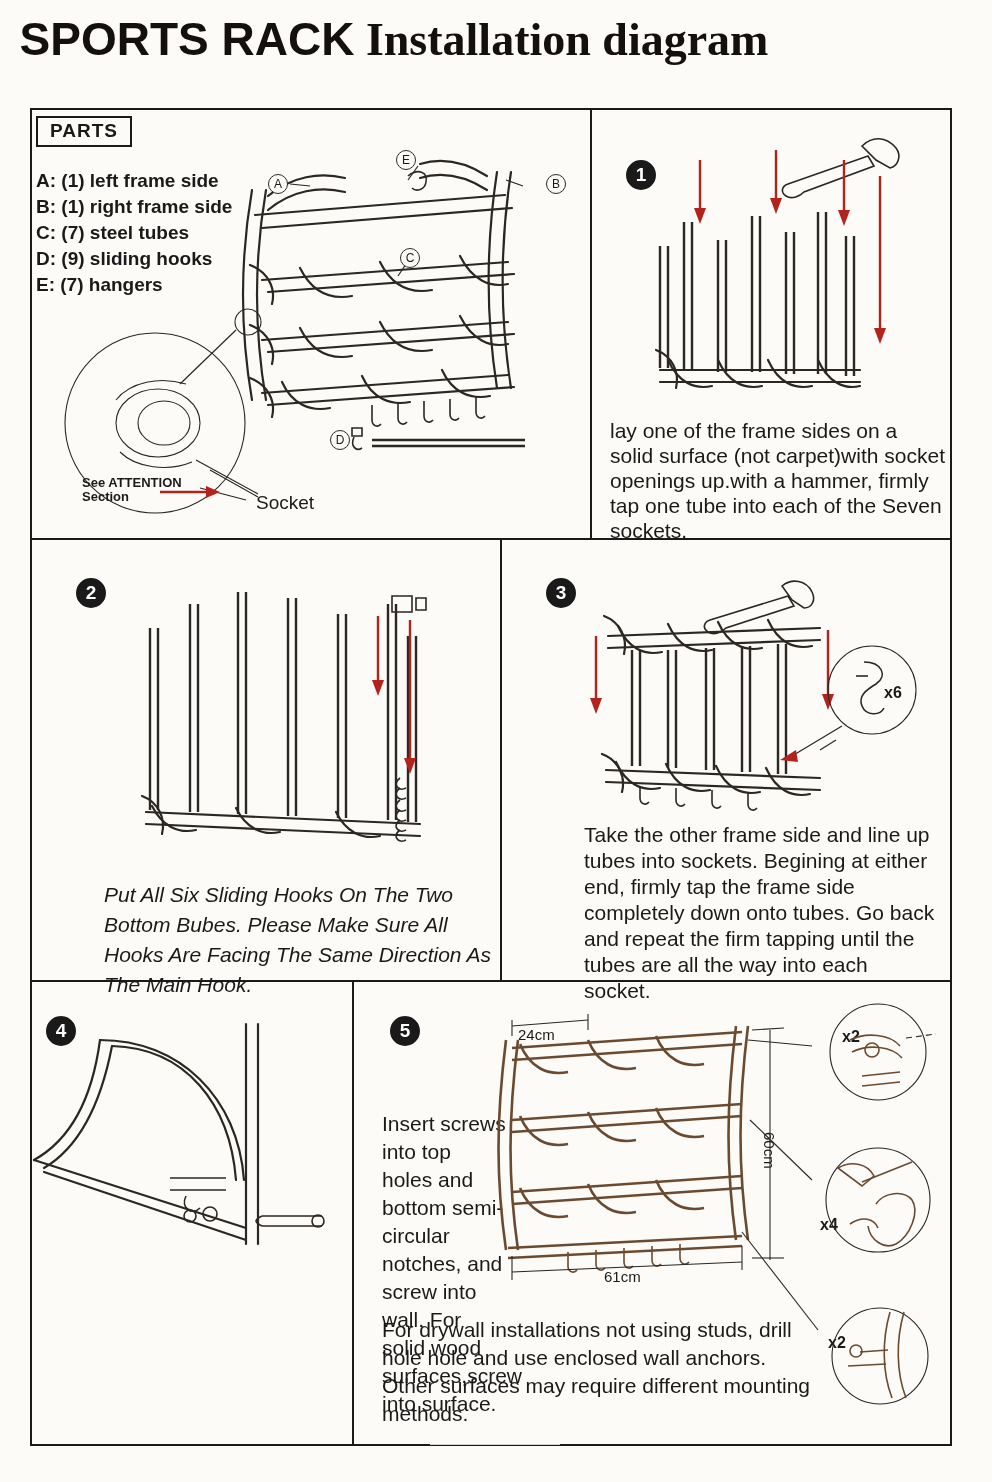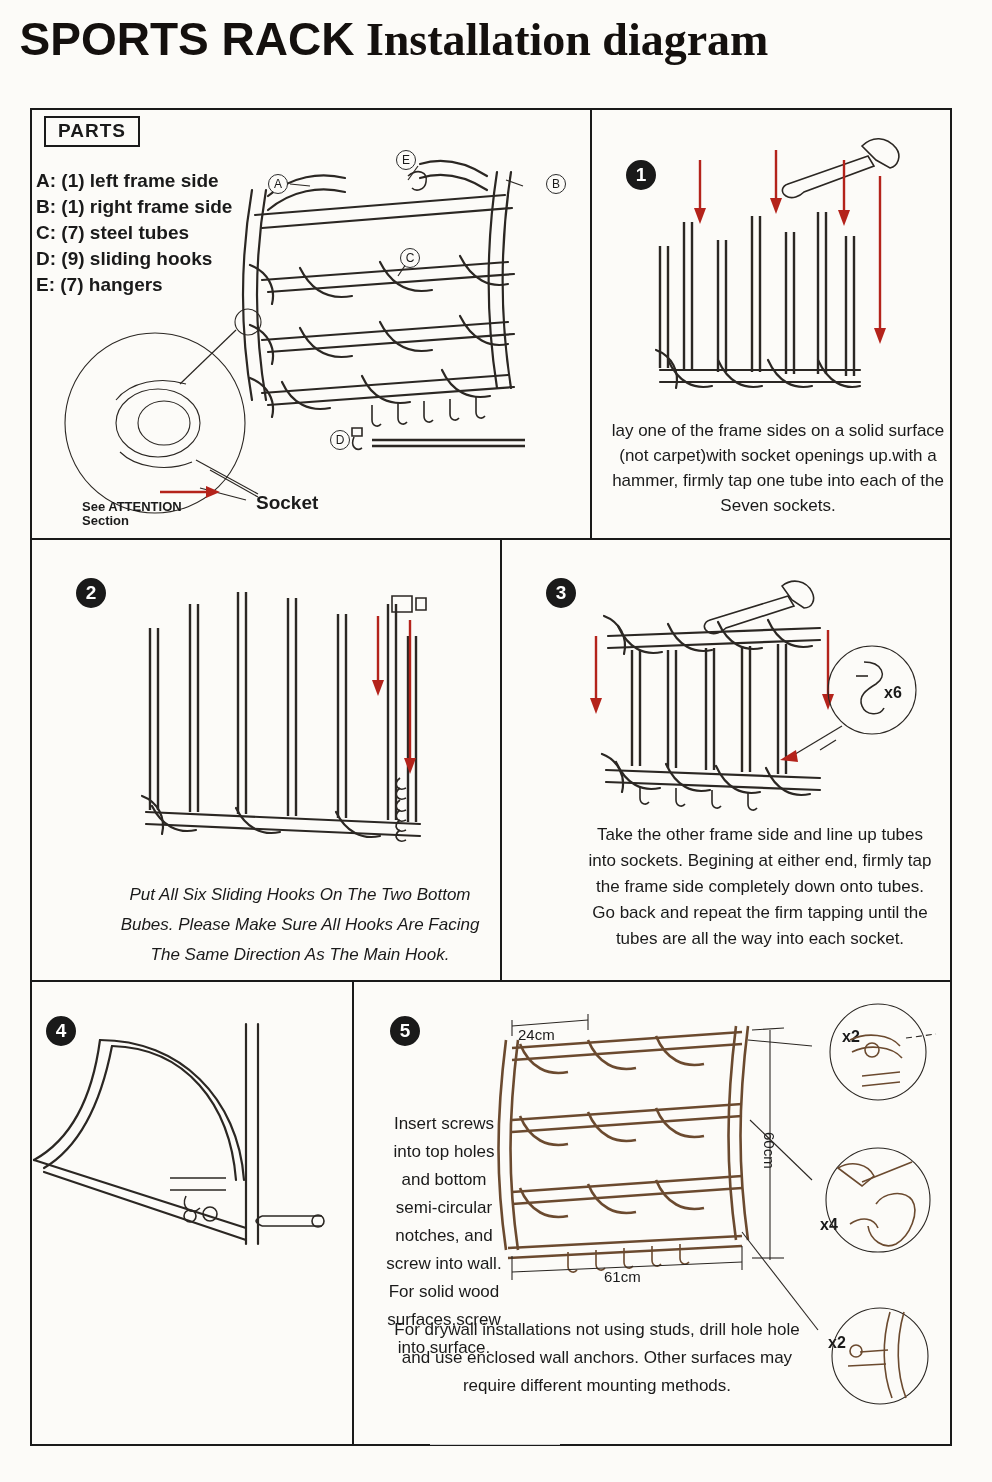--- a/index.html
+++ b/index.html
@@ -29,53 +29,53 @@
   
   .frame{
     position:absolute;left:30px;top:108px;width:922px;height:1338px;
     border:2px solid #1a1a1a;
     box-sizing:border-box;
   }
   
   .sep{position:absolute;background:#1a1a1a;}
   
   .parts-badge{
-    position:absolute;left:44px;top:116px;
+    position:absolute;left:36px;top:116px;
     border:2px solid #1a1a1a;
     padding:2px 12px 3px 12px;
     font-weight:bold;font-size:19px;
     letter-spacing:1px;
     background:#fcfbf8;
     text-align:center;
   }
   
   .parts-list{
     position:absolute;left:36px;top:168px;
     font-size:19px;line-height:26px;
   }
   .parts-list b{font-weight:bold;}
   
-  .txt{position:absolute;font-size:17px;line-height:25px;text-align:center;}
+  .txt{position:absolute;font-size:21px;line-height:25px;}
   .step-num{
     position:absolute;
     width:30px;height:30px;border:2px solid #1a1a1a;border-radius:50%;
     color:#fff;background:#1a1a1a;
     font-size:19px;font-weight:bold;
     display:flex;align-items:center;justify-content:center;
     box-sizing:border-box;
   }
   .lbl-circ{
     position:absolute;
     border:1.5px solid #2b2b2b;border-radius:50%;
     width:18px;height:18px;
     font-size:12px;
     display:flex;align-items:center;justify-content:center;
     background:#fcfbf8;
   }
-  .socket-label{position:absolute;font-size:19px;font-weight:bold;}
+  .socket-label{position:absolute;font-size:19px;font-weight:normal;}
   .attn{position:absolute;font-size:13px;line-height:14px;font-weight:bold;}
   .dim{position:absolute;font-size:15px;}
   .xlab{position:absolute;font-size:16px;font-weight:bold;}
   .scan{
     position:absolute;left:0;top:1452px;width:992px;text-align:center;
     font-size:15px;color:#3a3a3a;
   }
   .scanline{
     position:absolute;left:430px;top:1444px;width:130px;height:1px;background:#cfcfcf;
   }
@@ -210,21 +210,21 @@
     <polygon points="206,486 220,492 206,498" class="arh"></polygon>
   </svg>
 
   <div class="lbl-circ" style="left:268px;top:174px;">A</div>
   <div class="lbl-circ" style="left:546px;top:174px;">B</div>
   <div class="lbl-circ" style="left:400px;top:248px;">C</div>
   <div class="lbl-circ" style="left:330px;top:430px;">D</div>
   <div class="lbl-circ" style="left:396px;top:150px;">E</div>
 
   <div class="socket-label" style="left:256px;top:492px;">Socket</div>
-  <div class="attn" style="left:82px;top:476px;width:140px;margin-top:24px;">
+  <div class="attn" style="left:82px;top:476px;width:140px;">
     <div>See ATTENTION</div>
     <div>Section</div>
   </div>
 
   <div class="step-num" style="left:626px;top:160px;">1</div>
   <div class="txt" style="left:610px;top:418px;width:336px;">lay one of the frame sides on a solid surface (not carpet)with socket openings up.with a hammer, firmly tap one tube into each of the Seven sockets.</div>
 
   <svg width="992" height="1482">
 
     <g class="rk2">

